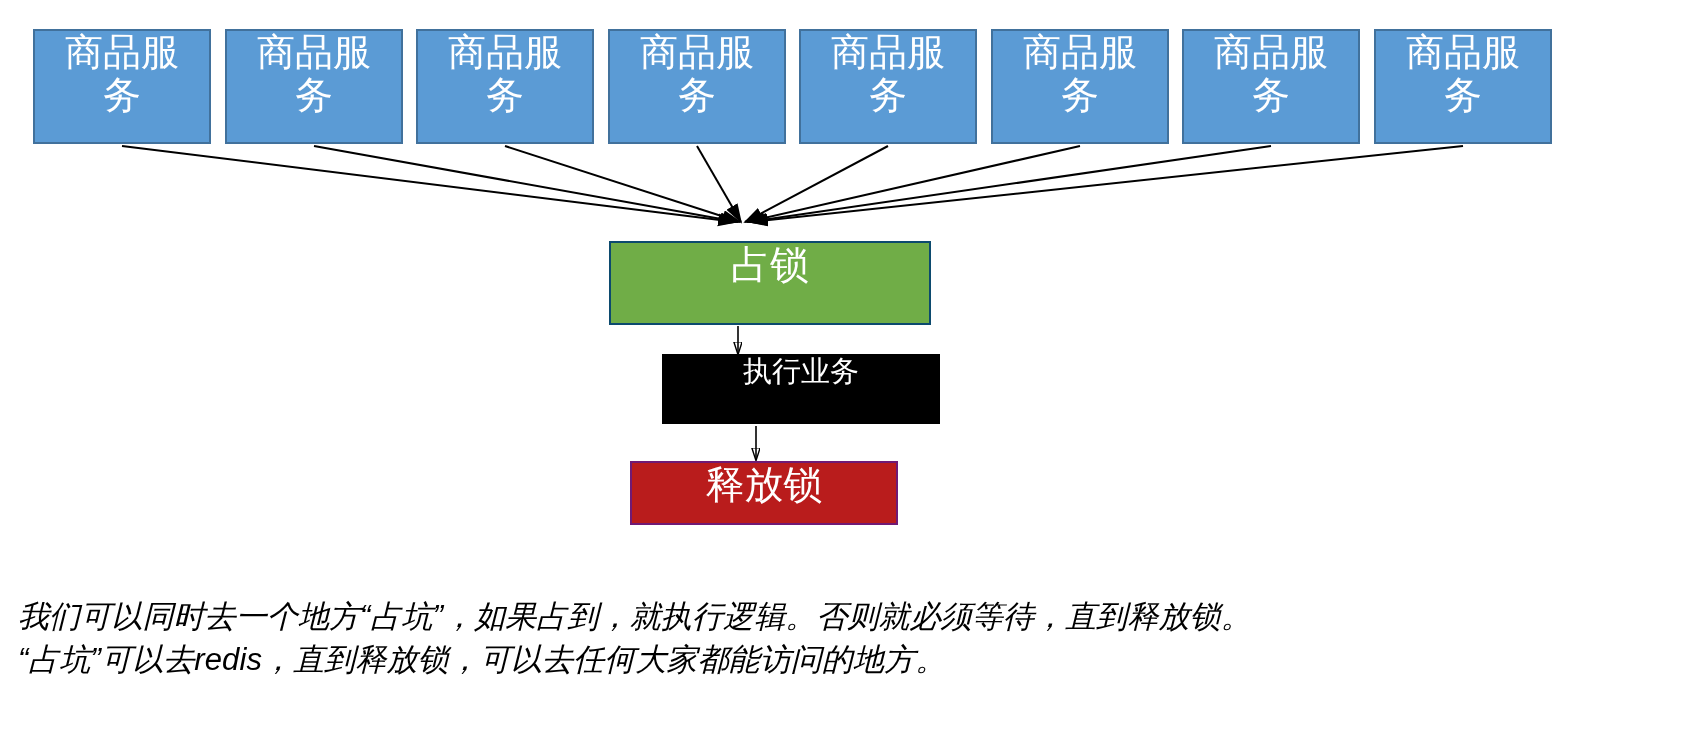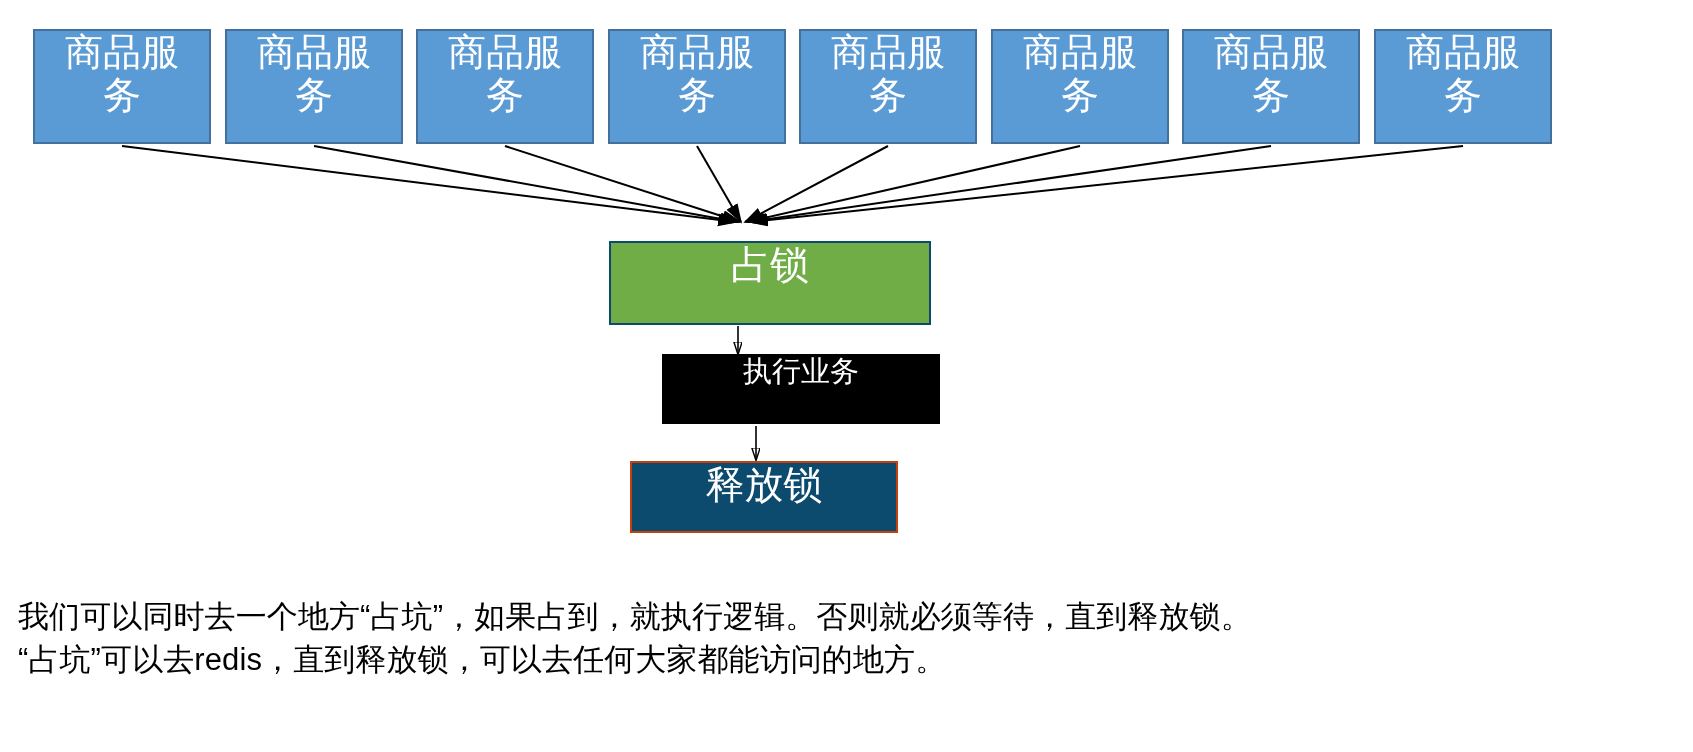--- a/index.html
+++ b/index.html
@@ -61,23 +61,23 @@
     background: #000000;
     border: 1px solid #000000;
     font-size: 29px;
     margin-left: 39px;
   }
 
   .release-box {
     left: 630px;
     top: 461px;
     width: 268px;
-    height: 72px;
-    background: #0c4a6e;
-    border: 2px solid #c2410c;
+    height: 64px;
+    background: #b91c1c;
+    border: 2px solid #701a75;
     font-size: 39px;
   }
 
   
   #arrows {
     position: absolute;
     left: 0;
     top: 0;
     width: 1693px;
     height: 752px;
@@ -87,20 +87,21 @@
   
   .caption {
     position: absolute;
     left: 18px;
     top: 596px;
     width: 1660px;
     font-size: 31px;
     line-height: 1.38;
     color: #000000;
     letter-spacing: 0.1px;
+    font-style: italic;
   }
   .caption .line { display: block; white-space: pre; }
   .caption b { font-weight: bold; }
 </style>
 </head>
 <body>
 
 <div id="canvas">
 
   <svg id="arrows" viewBox="0 0 1693 752" xmlns="http://www.w3.org/2000/svg">

